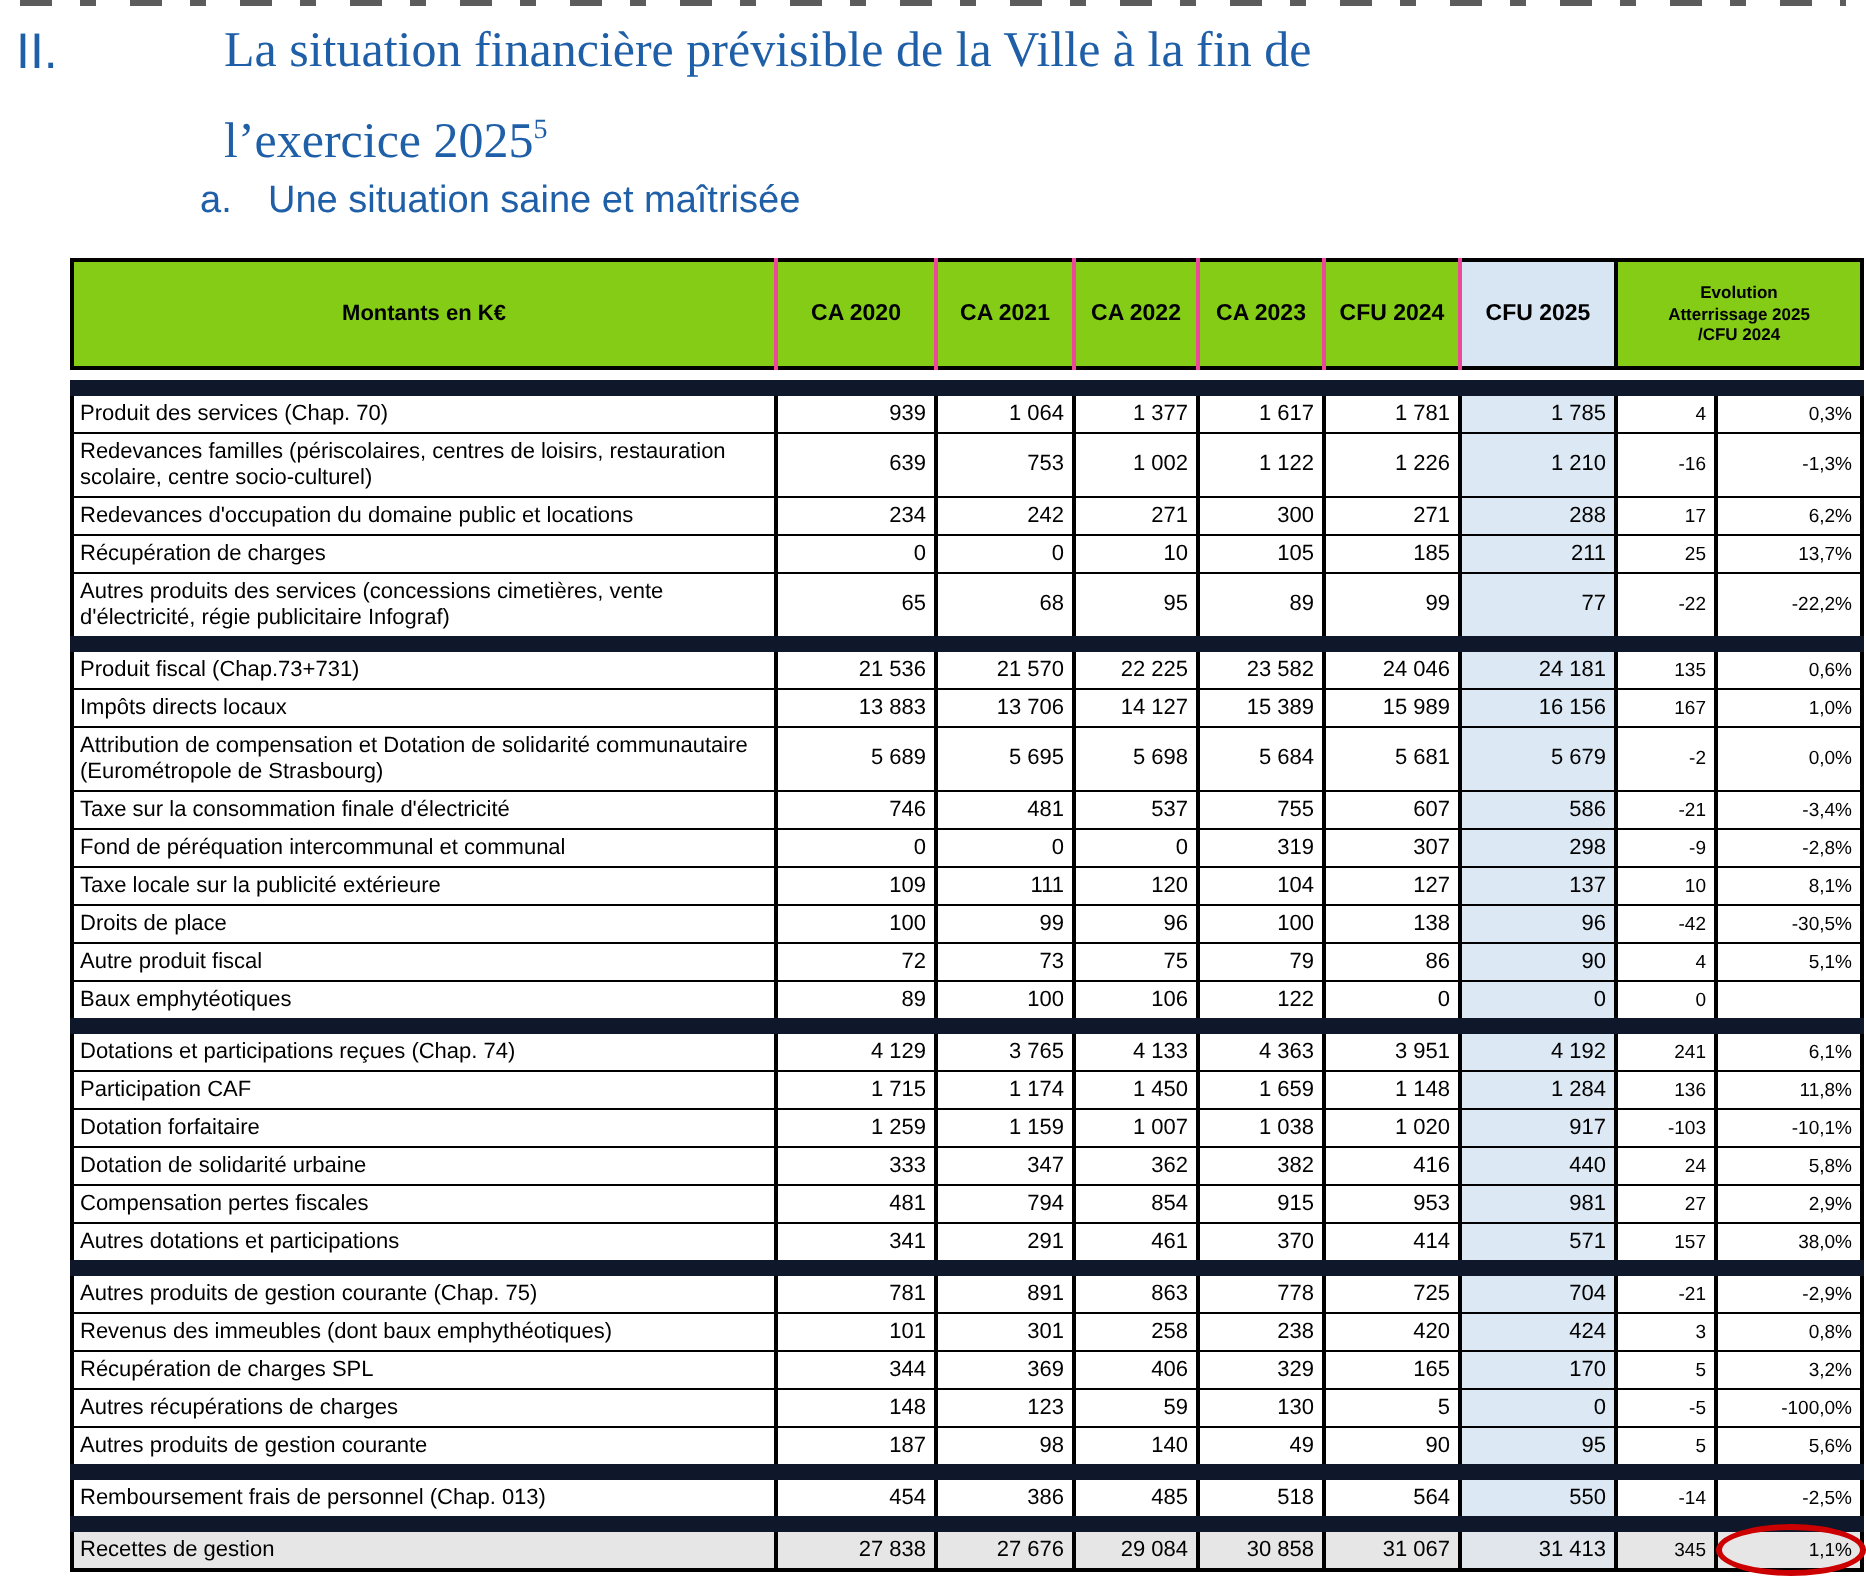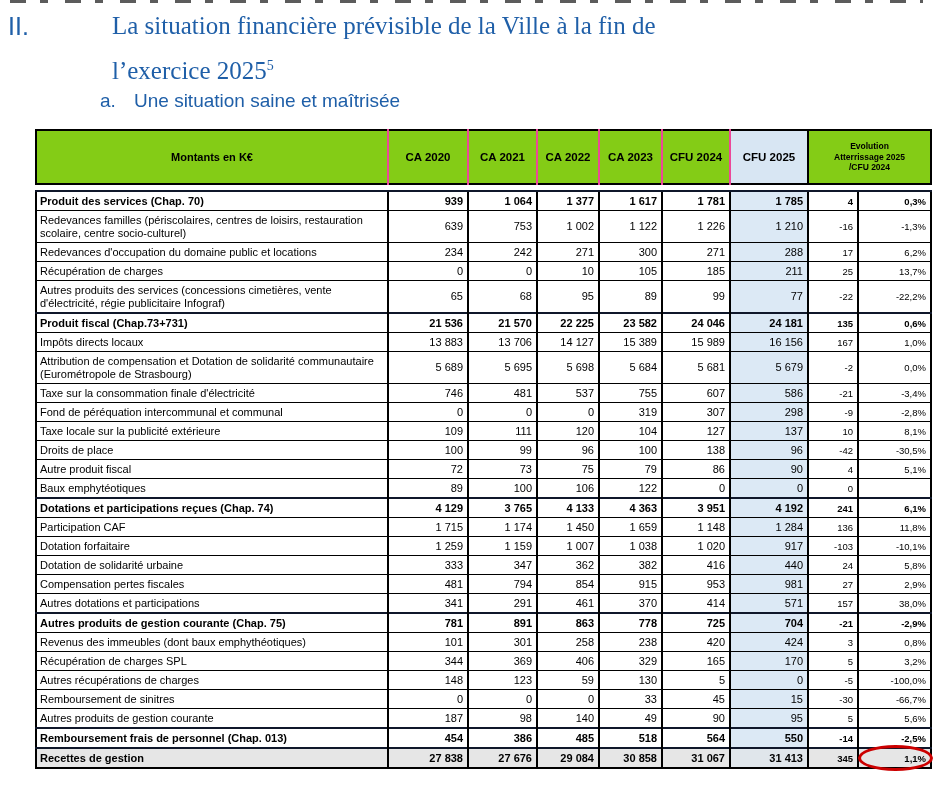--- a/index.html
+++ b/index.html
@@ -31,21 +31,21 @@
   .header-table th.label-head{font-size:11px;}
   .header-table th.col-head{font-size:11.5px;border-left:2px solid #ec4899;}
   .header-table th.blue{background:#d8e6f3;}
   .header-table th.evo-head{font-size:8.5px;line-height:10.5px;border-left:2px solid #000;padding:2px 1px;}
   .body-table{border:2px solid #000;margin-top:5px;}
   .body-table td{font-size:11px;line-height:13px;vertical-align:middle;}
   td.label-col{text-align:left;padding:2.5px 4px 2.5px 3px;}
   td.num{text-align:right;padding:2.5px 4px;border-left:2px solid #000;}
   td.cfu25{background:#dce9f5;}
   td.evo{font-size:9.5px;}
-  tr.bold td{font-weight:bold;border-top:2px solid #0f172a;}
+  tr.bold td{font-weight:normal;border-top:8px solid #0f172a;}
   tr.shade td{background:#e6e6e6;}
   tr.shade td.cfu25{background:#e0e6eb;}
   td.pct{position:relative;overflow:visible;}
   .red-ellipse{
     position:absolute;top:-4px;bottom:-4px;left:-1px;right:-3px;
     border:3px solid #cc0000;border-radius:50%;pointer-events:none;
   }
 </style>
 </head>
 <body>
@@ -367,31 +367,20 @@
           <td class="num">148</td>
           <td class="num">123</td>
           <td class="num">59</td>
           <td class="num">130</td>
           <td class="num">5</td>
           <td class="num cfu25">0</td>
           <td class="num evo">-5</td>
           <td class="num evo pct">-100,0%</td>
         </tr>
         <tr>
-          <td class="label-col">Remboursement de sinitres</td>
-          <td class="num">0</td>
-          <td class="num">0</td>
-          <td class="num">0</td>
-          <td class="num">33</td>
-          <td class="num">45</td>
-          <td class="num cfu25">15</td>
-          <td class="num evo">-30</td>
-          <td class="num evo pct">-66,7%</td>
-        </tr>
-        <tr>
           <td class="label-col">Autres produits de gestion courante</td>
           <td class="num">187</td>
           <td class="num">98</td>
           <td class="num">140</td>
           <td class="num">49</td>
           <td class="num">90</td>
           <td class="num cfu25">95</td>
           <td class="num evo">5</td>
           <td class="num evo pct">5,6%</td>
         </tr>

